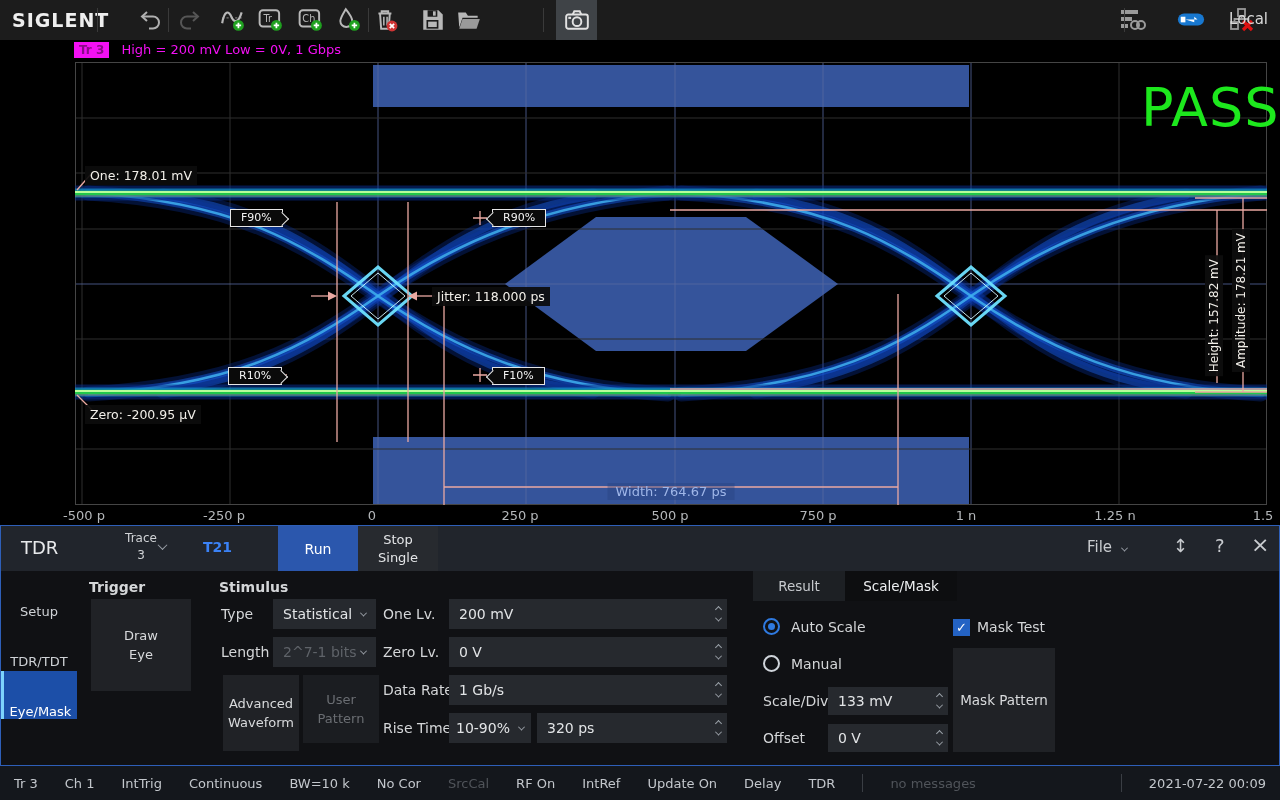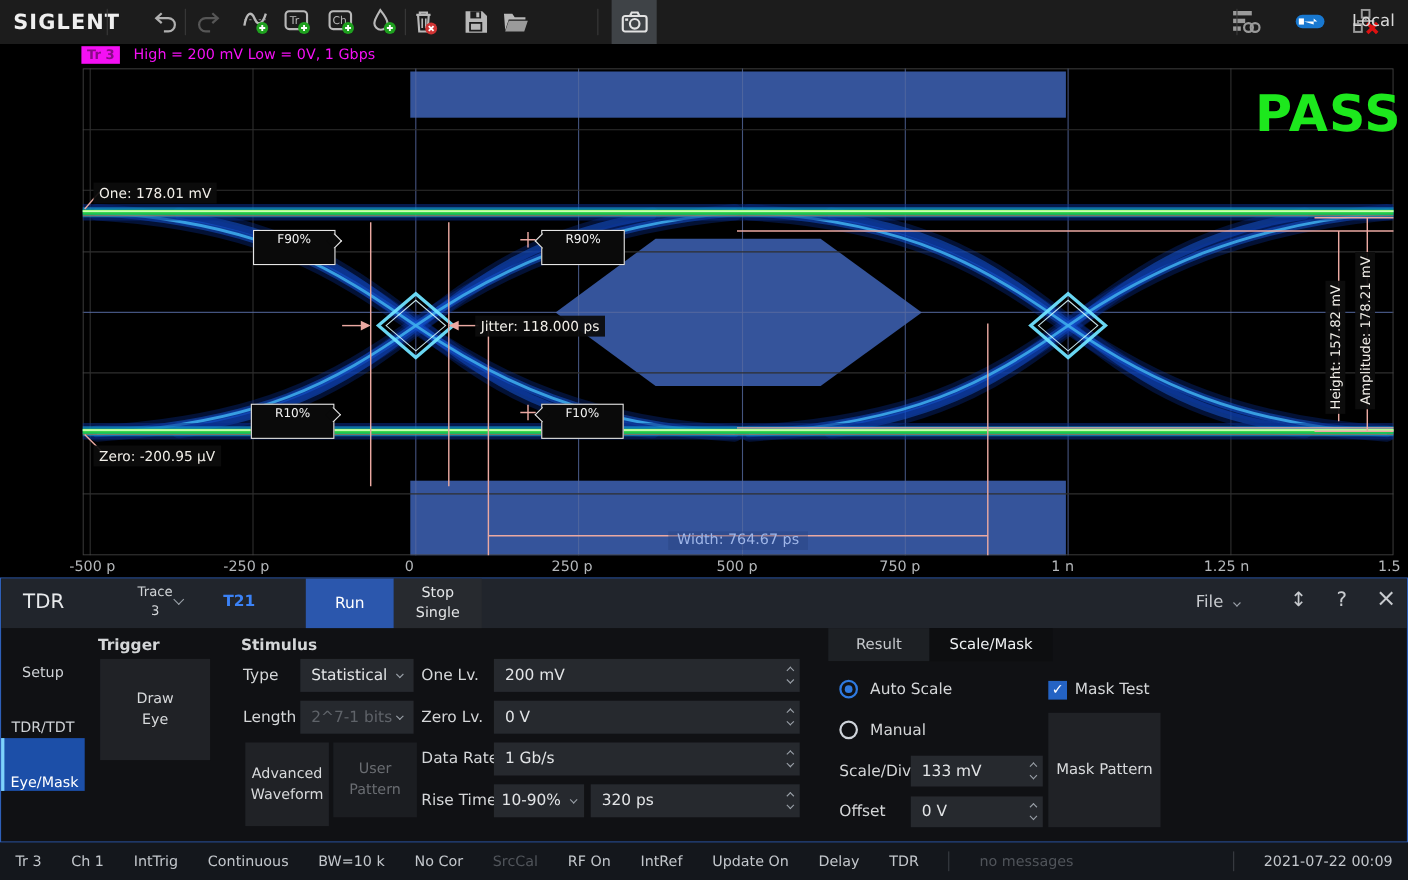--- a/index.html
+++ b/index.html
@@ -22,24 +22,24 @@
 
   
   #plot { position:absolute; left:75px; top:62px; width:1192px; height:443px; background:#000; }
   .xrow { position:absolute; left:0; top:508px; width:1280px; height:20px; }
   .xlab { position:absolute; transform:translateX(-50%); color:#b4b7ba; font-size:13px; }
 
   .meas { position:absolute; background:#0c0c0cee; color:#f2efe9; font-size:12.5px; padding:2px 5px; white-space:nowrap; }
   .vlabel { position:absolute; background:#0d0d0dee; color:#f2efe9; font-size:12px; padding:4px 2px;
             writing-mode:vertical-rl; transform:rotate(180deg); white-space:nowrap; }
   .width-lab { position:absolute; transform:translateX(-50%); color:#9fb6e8; font-size:13px; background:#27407e66; padding:1px 8px; white-space:nowrap; }
-  .pass { position:absolute; left:1066px; top:14px; color:#1de81d; font-size:46px; font-weight:700; letter-spacing:1px; }
+  .pass { position:absolute; left:1066px; top:14px; color:#1de81d; font-size:54px; font-weight:400; letter-spacing:1px; }
 
   .tag { position:absolute; background:#0a0a0a; border:1px solid #e6e6e6; color:#f2f2f2; font-size:11px;
-         height:32px; line-height:16px; padding:0 21px; white-space:nowrap; }
+         height:18px; line-height:16px; padding:0 10px; white-space:nowrap; }
   .tag.pr::after { content:""; position:absolute; right:-5px; top:4px; width:9px; height:9px; background:#0a0a0a;
          border-right:1px solid #e6e6e6; border-top:1px solid #e6e6e6; transform:rotate(45deg); }
   .tag.pl::before { content:""; position:absolute; left:-5px; top:4px; width:9px; height:9px; background:#0a0a0a;
          border-left:1px solid #e6e6e6; border-bottom:1px solid #e6e6e6; transform:rotate(45deg); }
 
   
   .grid { stroke:#2f2f2f; stroke-width:1; }
   .gridm { stroke:#56699f; stroke-width:1; opacity:.8; }
   .mask { fill:#35549b; }
   .eo { stroke:#0a34a6; stroke-width:15; opacity:.32; fill:none; stroke-linecap:round; }

